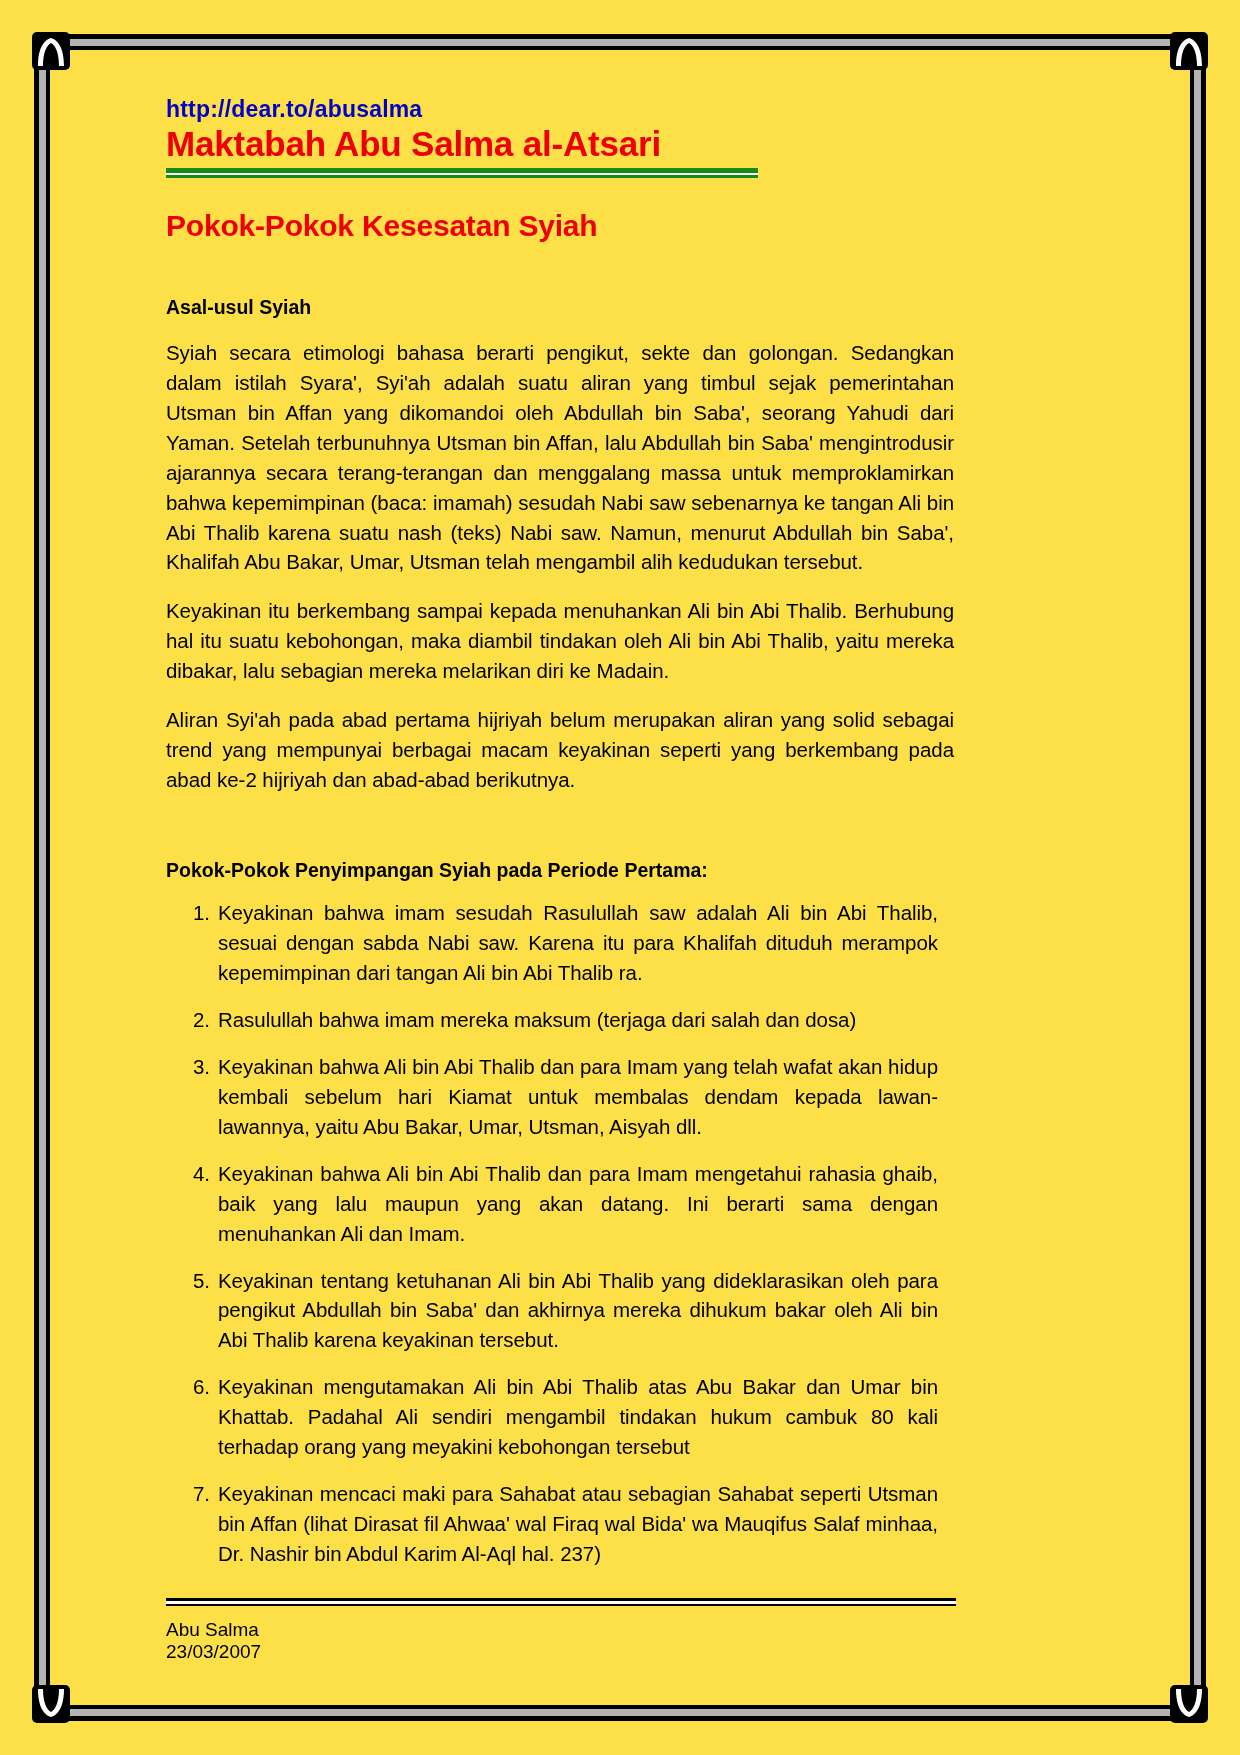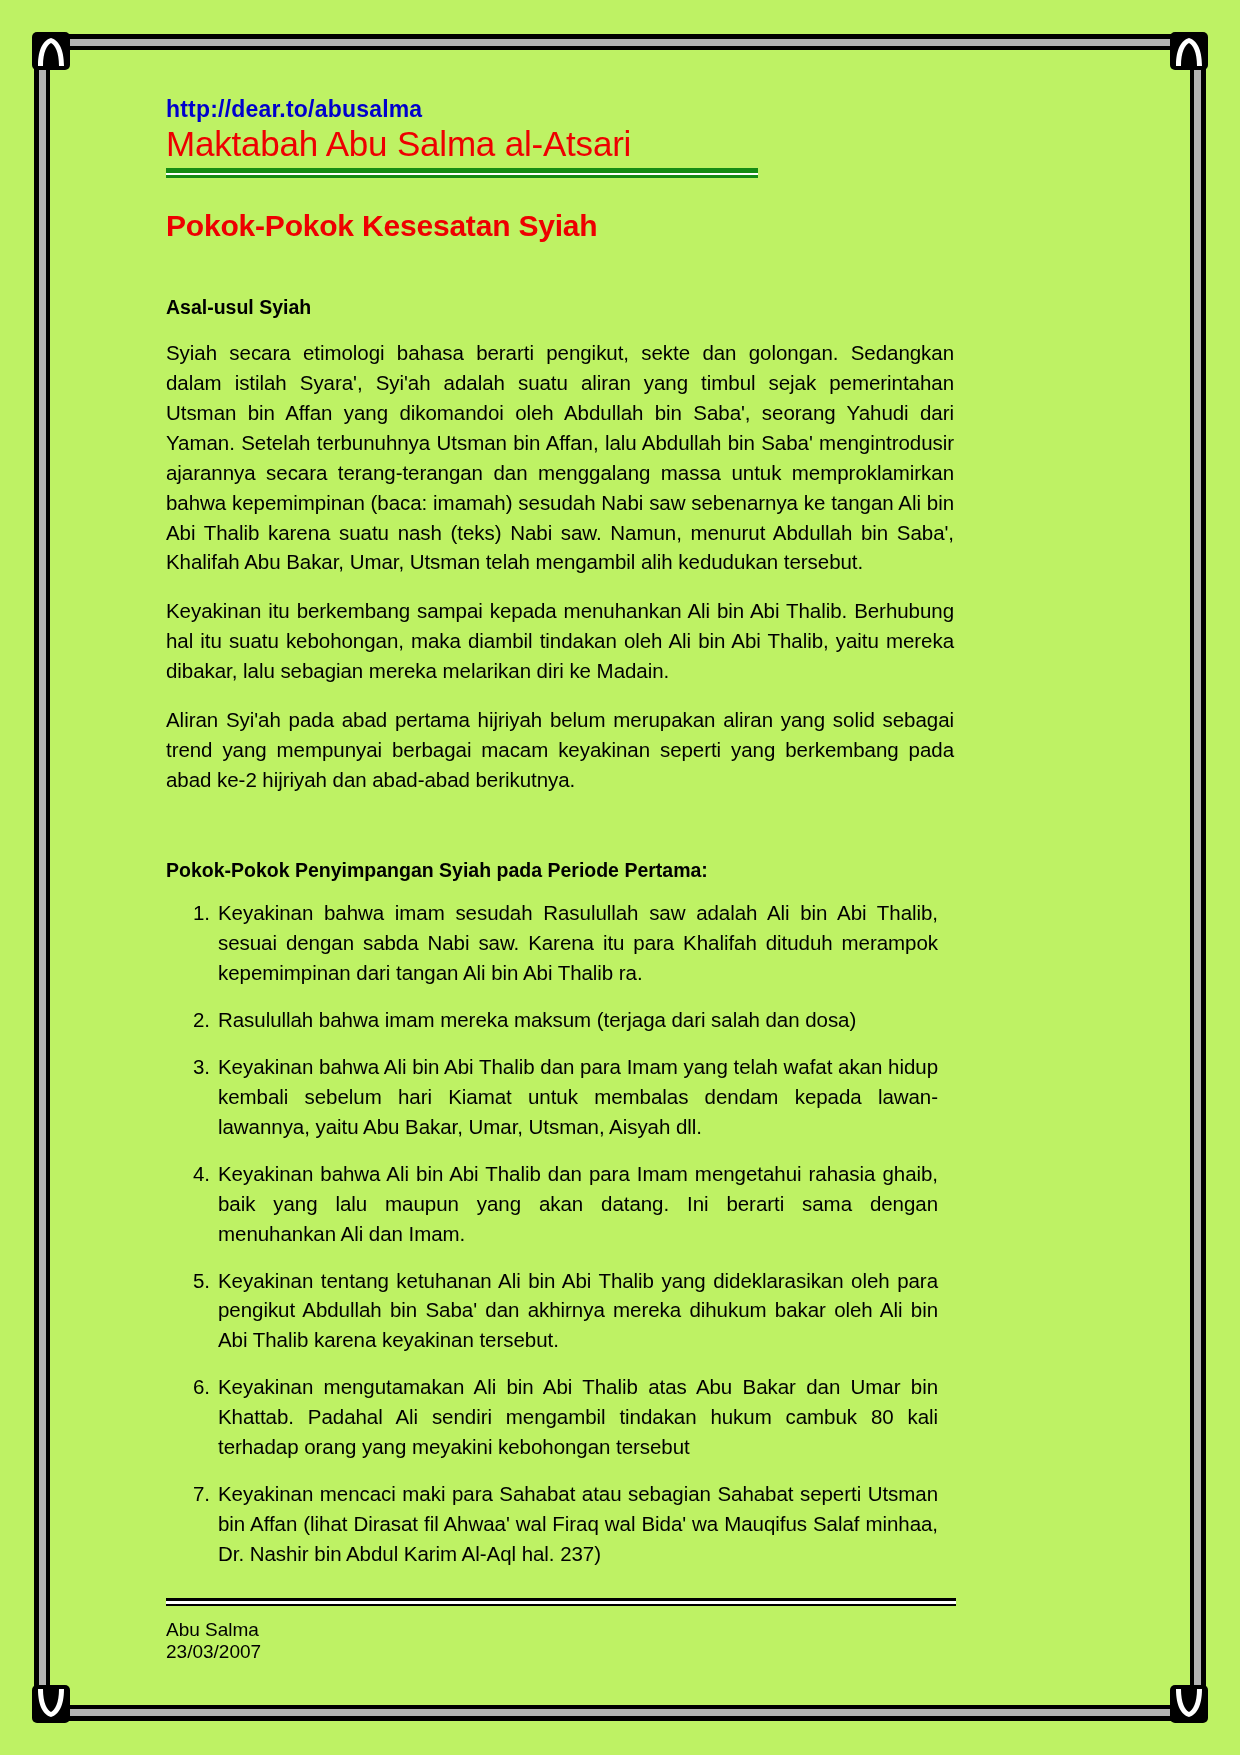--- a/index.html
+++ b/index.html
@@ -13,21 +13,21 @@
     font-family: "Liberation Sans", sans-serif;
     color: #000000;
     overflow: hidden;
   }
 
   
   .page {
     position: relative;
     width: 1240px;
     height: 1755px;
-    background: #bef264;
+    background: #fde047;
     box-sizing: border-box;
   }
 
   .art-border {
     position: absolute;
     left: 34px;
     top: 34px;
     right: 34px;
     bottom: 34px;
     pointer-events: none;
@@ -75,21 +75,21 @@
     font-size: 23px;
     font-weight: bold;
     letter-spacing: 0.2px;
     line-height: 1.15;
     margin: 0 0 2px 0;
   }
 
   .masthead {
     color: #ee0000;
     font-size: 35px;
-    font-weight: normal;
+    font-weight: bold;
     line-height: 1.12;
     margin: 0;
     letter-spacing: -0.2px;
   }
 
   .green-rules {
     width: 592px;
     margin: 4px 0 0 0;
   }
   .green-rules .g1 {

